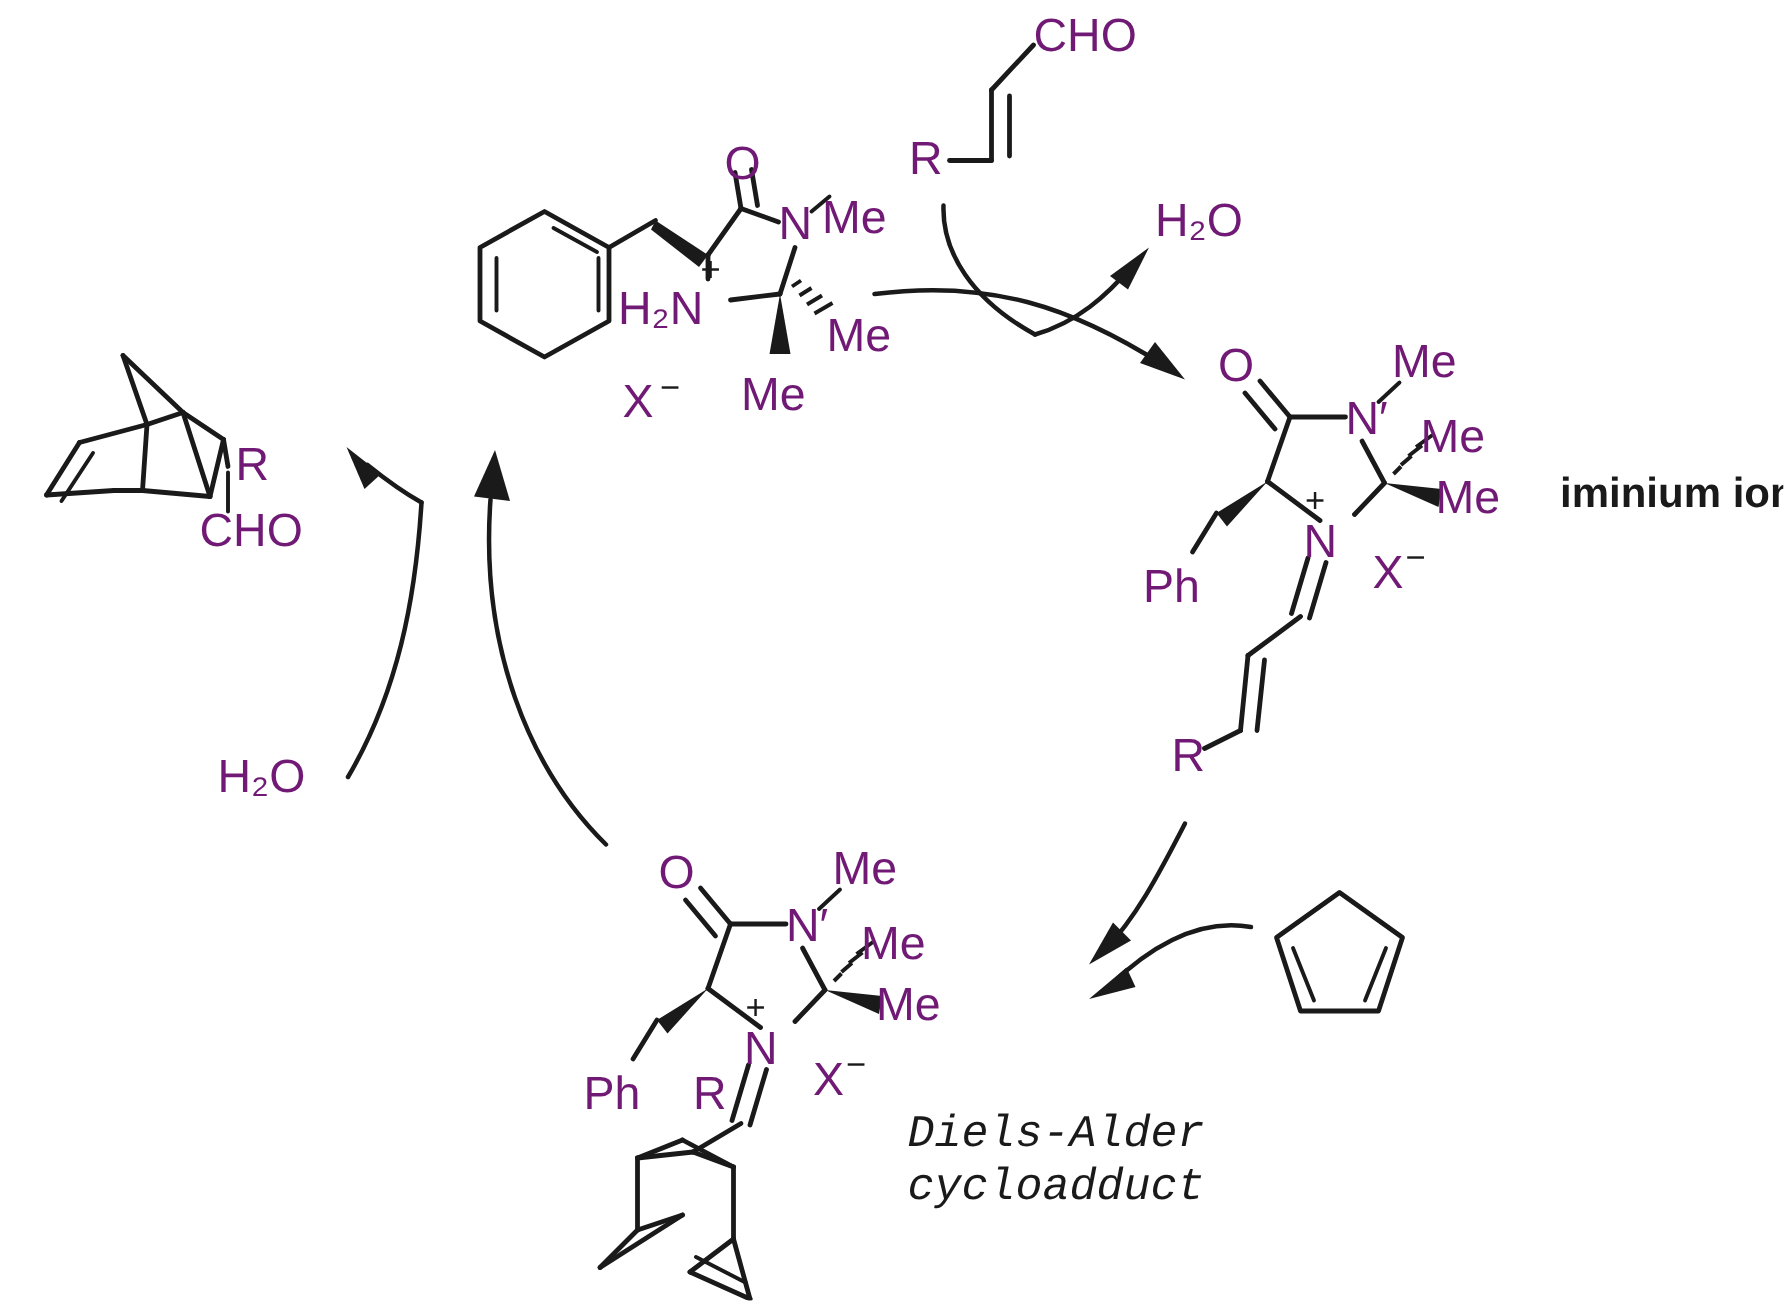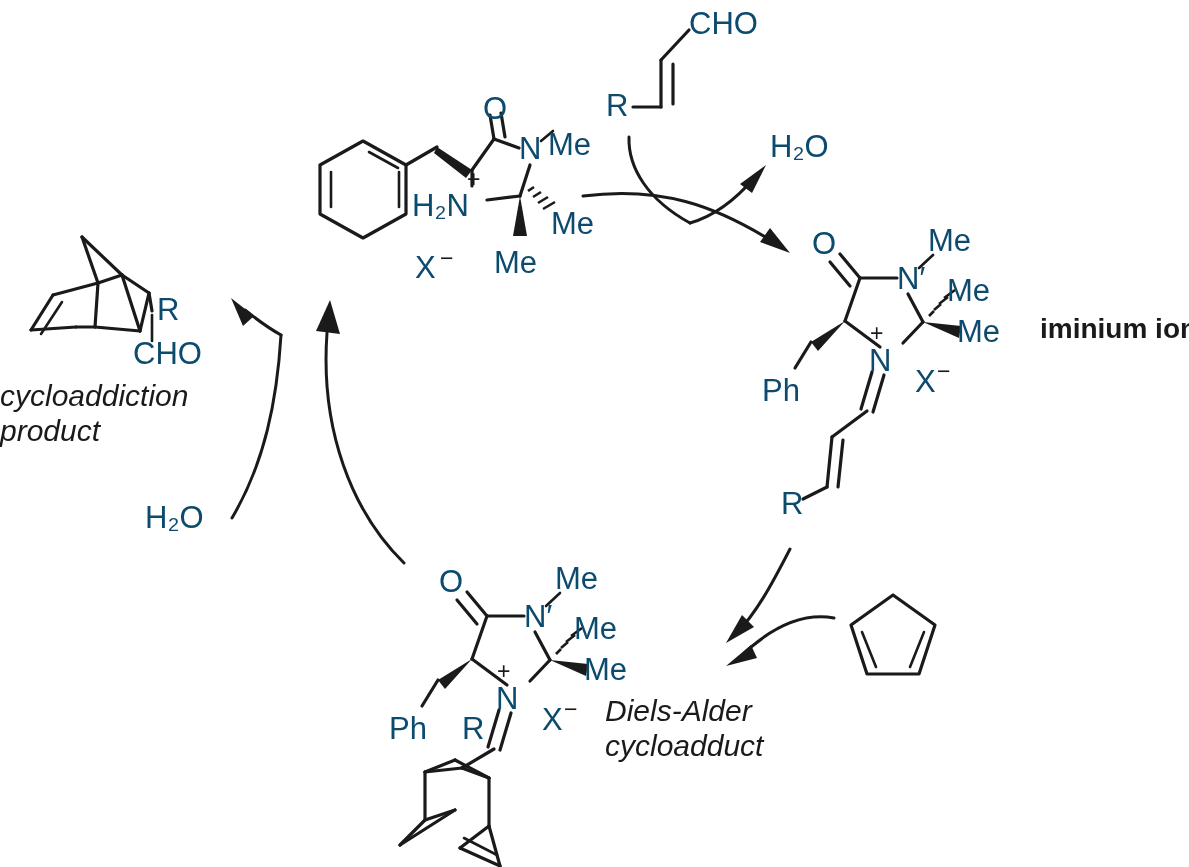--- a/index.html
+++ b/index.html
@@ -56,21 +56,21 @@
   }
   .arrow-head {
     fill: #1a1a1a;
     stroke: none;
   }
   .atom-label {
     position: absolute;
     font-family: "Liberation Sans", sans-serif;
     font-size: 31px;
     line-height: 1;
-    color: #0c4a6e;
+    color: #701a75;
     white-space: nowrap;
     user-select: none;
   }
   .charge {
     position: absolute;
     font-family: "Liberation Sans", sans-serif;
     font-size: 23px;
     line-height: 1;
     color: #1a1a1a;
     white-space: nowrap;
@@ -338,21 +338,19 @@
   <div class="atom-label" style="left:524px; top:601px;">N′</div>
   <div class="atom-label" style="left:555px; top:563px;">Me</div>
   <div class="atom-label" style="left:574px; top:613px;">Me</div>
   <div class="atom-label" style="left:584px; top:654px;">Me</div>
   <div class="atom-label" style="left:496px; top:683px;">N</div>
   <div class="charge" style="left:497px; top:660px;">+</div>
   <div class="atom-label" style="left:389px; top:713px;">Ph</div>
   <div class="atom-label" style="left:462px; top:713px;">R</div>
   <div class="atom-label" style="left:542px; top:704px;">X</div>
   <div class="charge" style="left:564px; top:698px;">−</div>
-  <div class="caption" style="left:605px; top:693px;">Diels-Alder
+  <div class="caption" style="left:605px; top:740px;font-family:Liberation Mono, monospace;">Diels-Alder
 cycloadduct</div>
 
   <div class="atom-label" style="left:157px; top:294px;">R</div>
   <div class="atom-label" style="left:133px; top:338px;">CHO</div>
-  <div class="caption" style="left:0px; top:378px;">cycloaddiction
-product</div>
 
 </div>
 
 </body></html>

